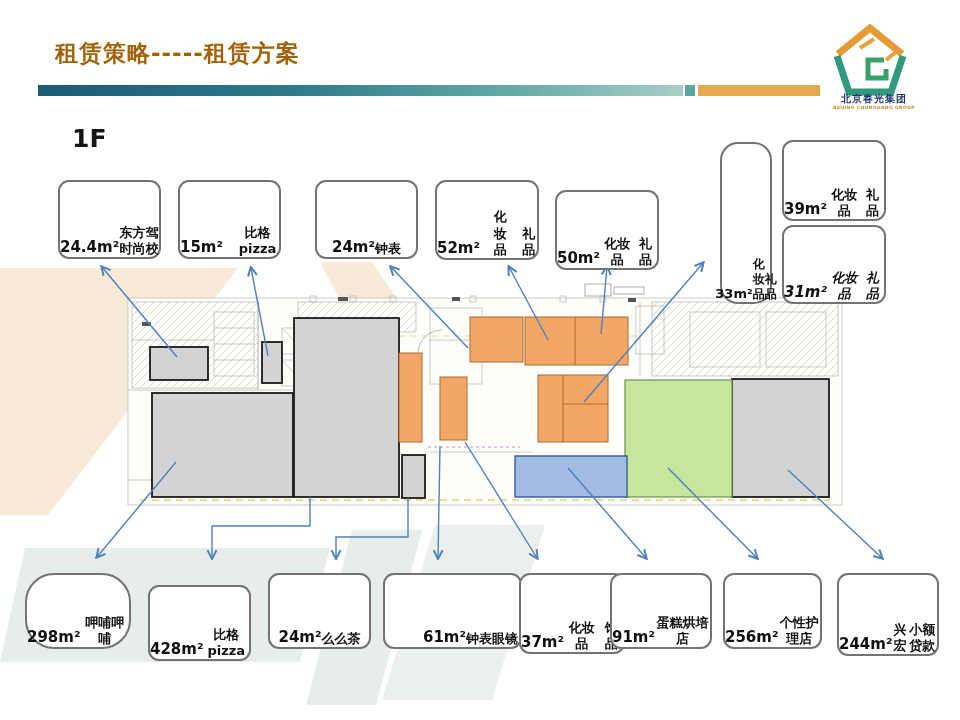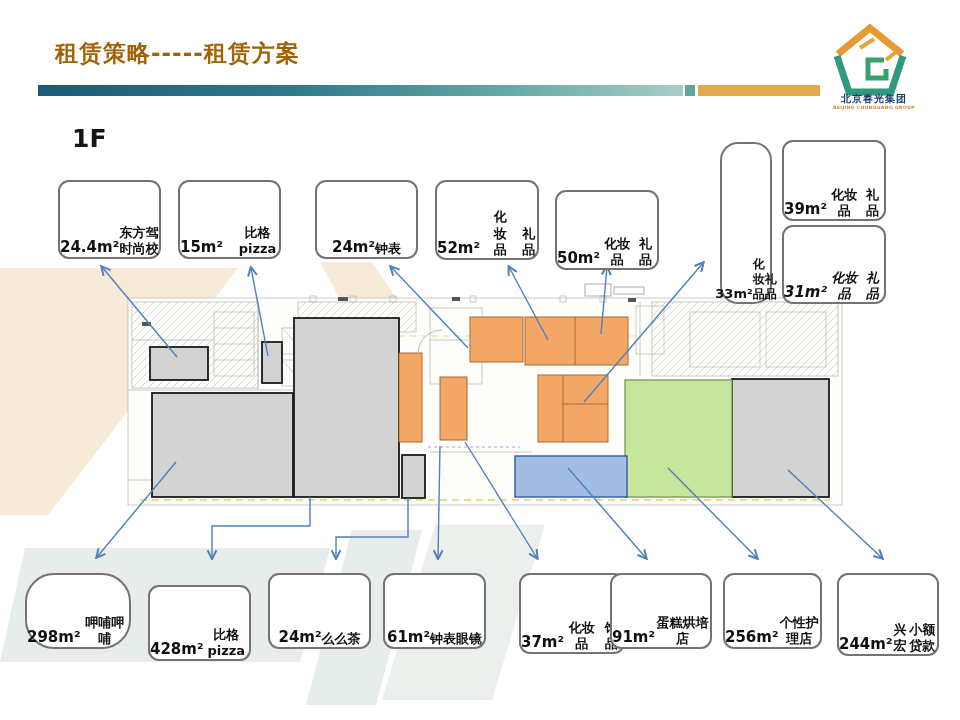--- a/index.html
+++ b/index.html
@@ -195,21 +195,21 @@
   <div class="nm">呷哺呷哺</div>
 </div>
 <div class="box" style="left:148px;top:573px;width:99px;height:72px;margin-top:12px;">
   <div class="area">428m²</div>
   <div class="nm">比格pizza</div>
 </div>
 <div class="box" style="left:268px;top:573px;width:99px;height:72px;">
   <div class="area">24m²</div>
   <div class="nm">么么茶</div>
 </div>
-<div class="box" style="left:383px;top:573px;width:99px;height:72px;">
+<div class="box" style="left:383px;top:573px;width:99px;height:72px;padding-left:36px;">
   <div class="area">61m²</div>
   <div class="nm">钟表眼镜</div>
 </div>
 <div class="box" style="left:493px;top:573px;width:102px;height:77px;margin-left:26px;">
   <div class="area">37m²</div>
   <div class="nm">化妆品</div>
   <div class="nm">饰品</div>
 </div>
 <div class="box" style="left:610px;top:573px;width:98px;height:72px;">
   <div class="area">91m²</div>

